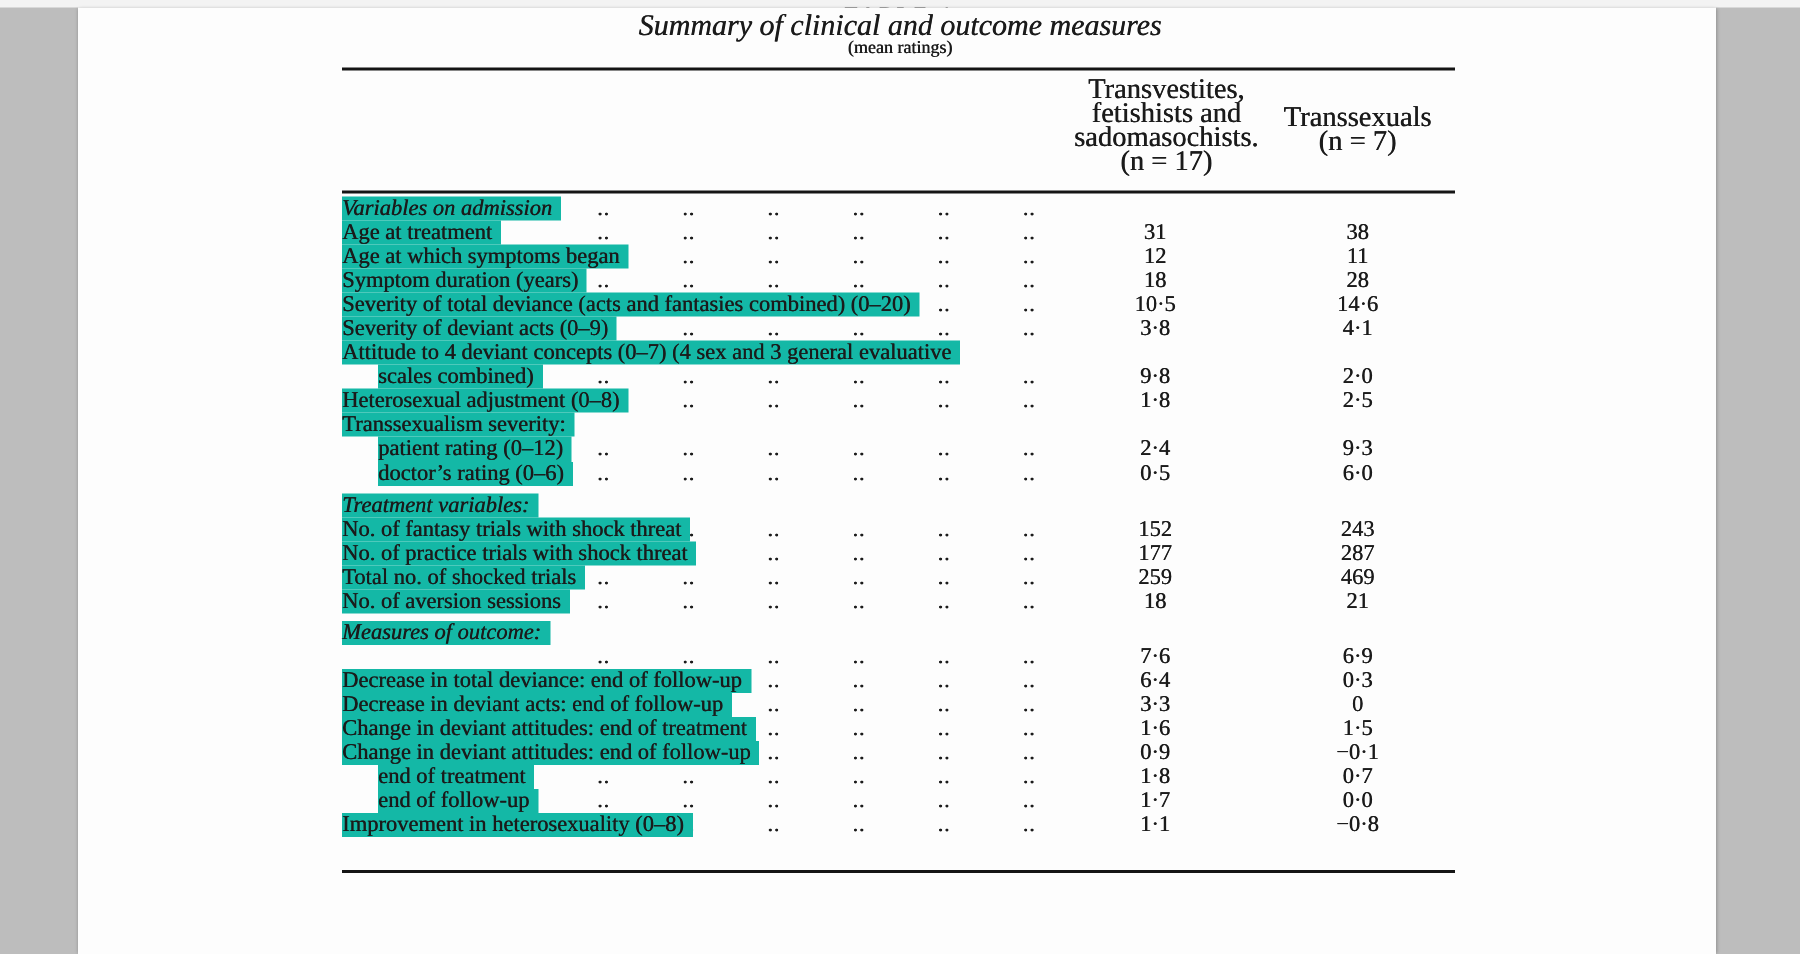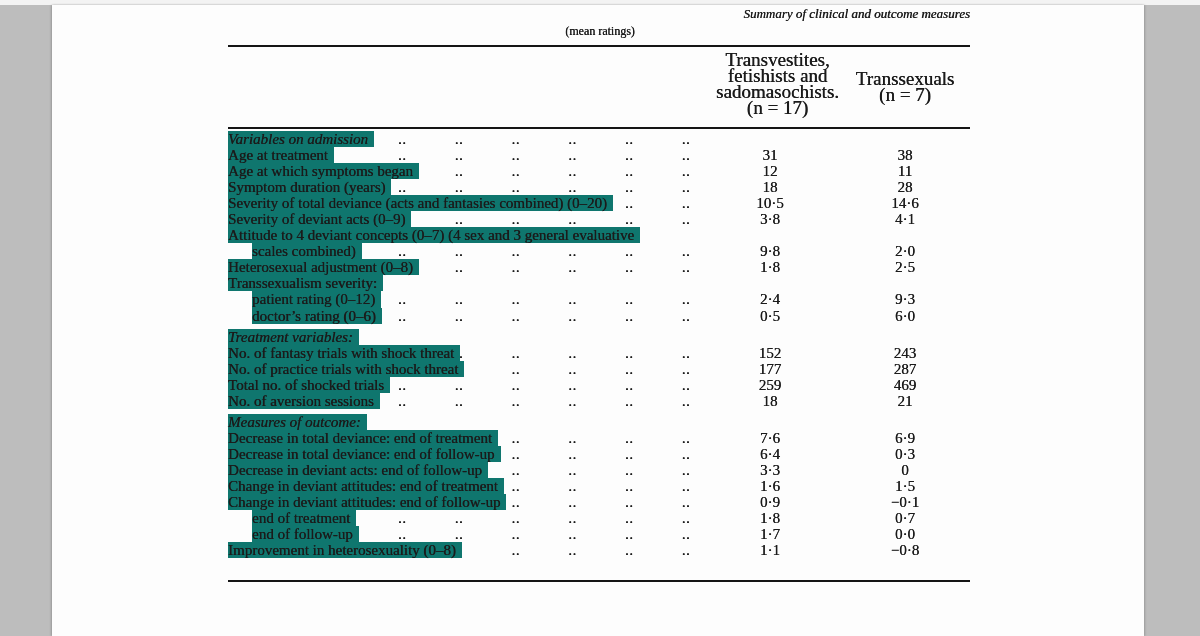--- a/index.html
+++ b/index.html
@@ -10,39 +10,39 @@
     color:#1b1b1b;
   }
   .top-strip { position:absolute; left:0; top:0; width:1200px; height:5px; background:#f3f3f3; }
   .page {
     position:absolute; left:52px; top:5px; width:1092px; height:631px;
     background:#fdfdfd;
     box-shadow:-1px 0 2px rgba(0,0,0,0.18), 1px 0 2px rgba(0,0,0,0.18);
   }
   .frag { position:absolute; left:230px; top:0; width:740px; height:5px; overflow:hidden; text-align:center; }
   .frag span { display:inline-block; margin-top:-10px; font-size:13px; letter-spacing:3px; font-weight:bold; }
-  .title1 { position:absolute; left:230px; top:6px; width:740px; text-align:right;
-            font-style:italic; font-size:13px; text-shadow:0.3px 0 currentColor; }
+  .title1 { position:absolute; left:230px; top:6px; width:740px; text-align:center;
+            font-style:italic; font-size:20px; text-shadow:0.3px 0 currentColor; }
   .title2 { position:absolute; left:230px; top:24px; width:740px; text-align:center;
             font-size:12px; text-shadow:0.3px 0 currentColor; }
   .rule { position:absolute; left:228px; width:742px; height:2px; background:#151515; }
   .rule-top    { top:45px; }
   .rule-header { top:127px; }
   .rule-bottom { top:580px; }
   .hdr { position:absolute; text-align:center; font-size:19px; line-height:16px;
          text-shadow:0.3px 0 currentColor; }
   .hdr1 { left:690px; top:52px; width:175px; }
   .hdr2 { left:830px; top:71px; width:150px; }
   .tbody { position:absolute; left:228px; top:131px; width:742px; font-size:15px; }
   .row { position:relative; height:16.05px; line-height:16.05px; white-space:nowrap; }
   .row.gap { margin-top:5px; }
   .dots { position:absolute; left:170px; top:0; width:340px; height:16.05px; overflow:hidden;
           white-space:nowrap; z-index:1; word-spacing:44px; letter-spacing:0.5px;
           text-shadow:0.3px 0 currentColor; }
-  .lbl  { position:relative; z-index:2; display:inline-block; background:#0f766e;
+  .lbl  { position:relative; z-index:2; display:inline-block; background:#14b8a6;
           padding-right:6px; text-shadow:0.3px 0 currentColor; }
   .lbl.it  { font-style:italic; }
   .lbl.ind { margin-left:24px; }
   .val { position:absolute; top:0; width:70px; text-align:center; z-index:2;
          text-shadow:0.3px 0 currentColor; }
   .v1 { left:507px; }
   .v2 { left:642px; }
 </style>
 </head>
 <body>
@@ -195,21 +195,20 @@
 
   <div class="row gap">
     
     <span class="lbl it">Measures of outcome:</span>
     <span class="val v1"></span>
     <span class="val v2"></span>
   </div>
 
   <div class="row">
     <span class="dots">.. .. .. .. .. .. ..</span>
-    <span class="lbl">Decrease in total deviance: end of treatment</span>
     <span class="val v1">7·6</span>
     <span class="val v2">6·9</span>
   </div>
 
   <div class="row">
     <span class="dots">.. .. .. .. .. .. ..</span>
     <span class="lbl">Decrease in total deviance: end of follow-up</span>
     <span class="val v1">6·4</span>
     <span class="val v2">0·3</span>
   </div>

